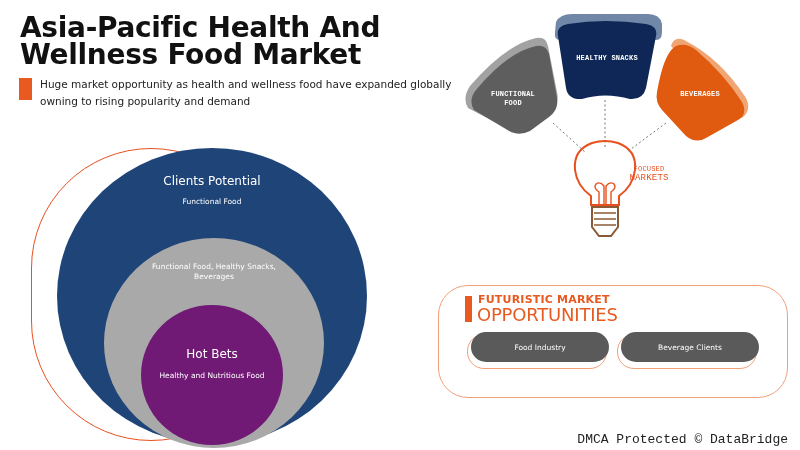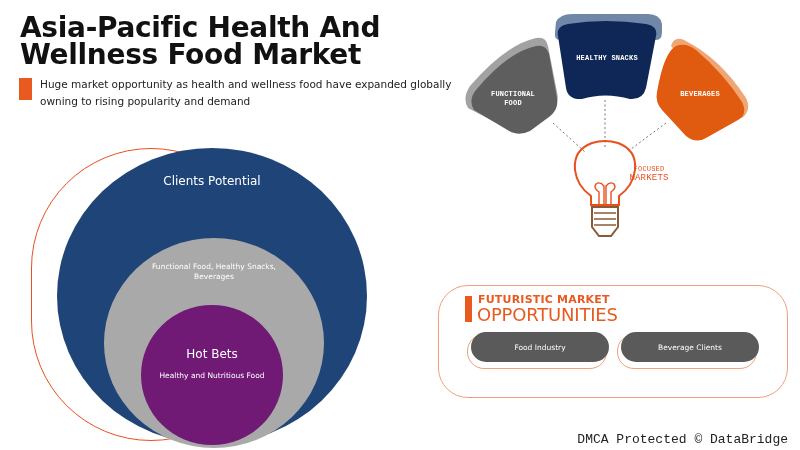--- a/index.html
+++ b/index.html
@@ -64,20 +64,21 @@
 <body>
 
 <div class="title">Asia-Pacific Health And Wellness Food Market</div>
 <div class="subtitle-bar"></div>
 <div class="subtitle">Huge market opportunity as health and wellness food have expanded globally owning to rising popularity and demand</div>
 
 <div>
   <div class="pill-outline"></div>
   <div class="circle c-outer">
     <div class="ctext ctitle" style="top:26px;">Clients Potential</div>
+    <div class="ctext csub" style="top:49px;">Functional Food</div>
   </div>
   <div class="circle c-mid">
     <div class="ctext csub" style="top:24px; padding:0 42px;">Functional Food, Healthy Snacks, Beverages</div>
   </div>
   <div class="circle c-inner">
     <div class="ctext ctitle" style="top:42px;">Hot Bets</div>
     <div class="ctext csub" style="top:66px;">Healthy and Nutritious Food</div>
   </div>
 </div>
 

